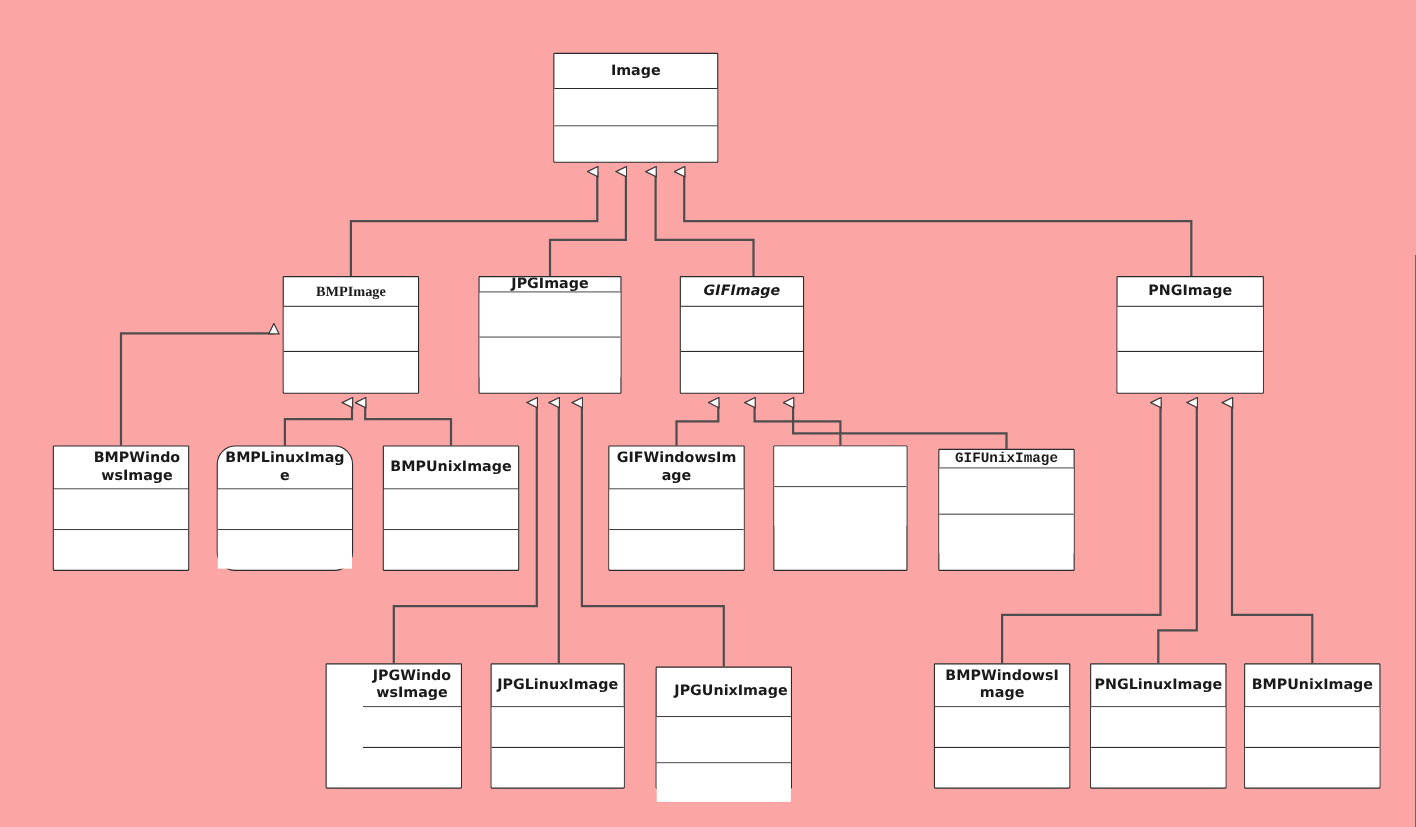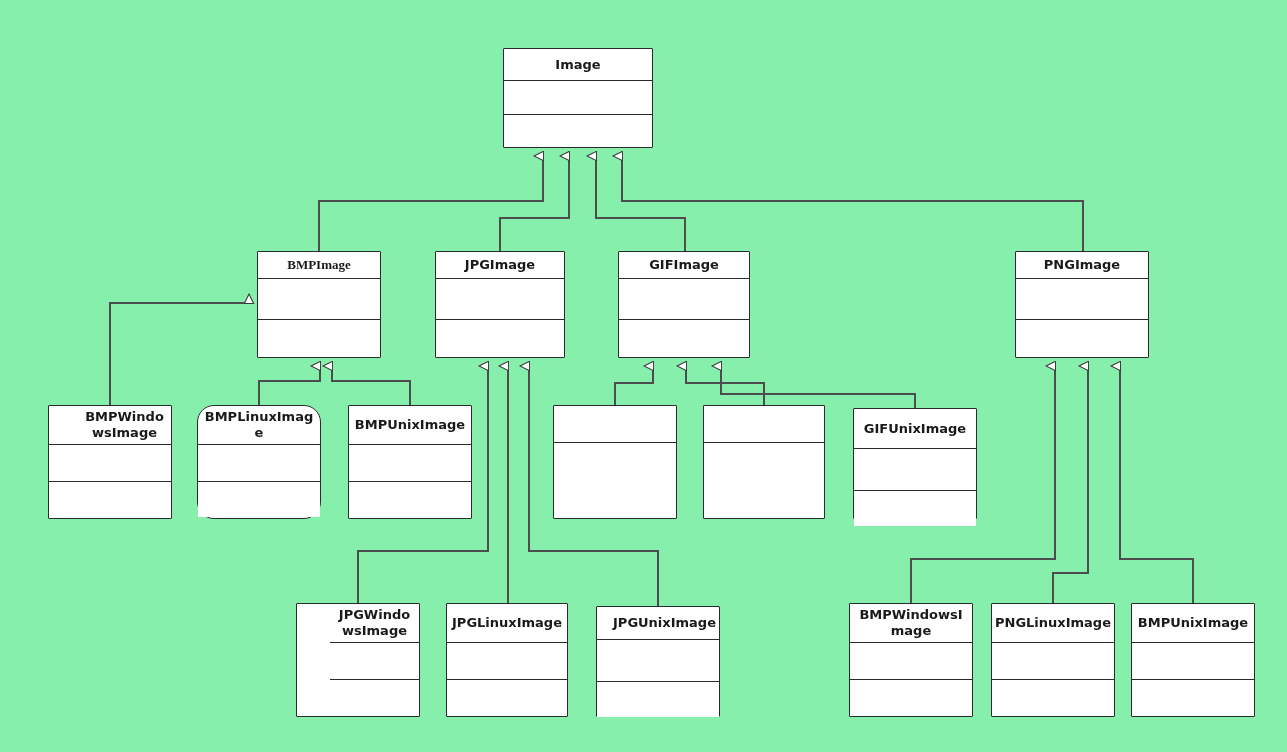--- a/index.html
+++ b/index.html
@@ -8,21 +8,21 @@
     padding: 0;
     background: #000000;
   }
   body {
     font-family: "DejaVu Sans", sans-serif;
   }
   #diagram-root {
     position: relative;
     width: 1287px;
     height: 752px;
-    background: #86efac;
+    background: #fca5a5;
     overflow: hidden;
   }
   #edge-layer {
     position: absolute;
     left: 0;
     top: 0;
     width: 1287px;
     height: 752px;
   }
   .uml-class {
@@ -92,25 +92,25 @@
         <div class="uml-name-row" style="height: 32px;">Image</div>
         <div class="uml-attr-row" style="height: 34px;"></div>
         <div class="uml-op-row" style="height: 31px;"></div>
       </div>
       <div class="uml-class" style="left: 257px; top: 251px; width: 124px; height: 107px; font-family: Liberation Serif, serif;">
         <div class="uml-name-row" style="height: 27px;">BMPImage</div>
         <div class="uml-attr-row" style="height: 41px;"></div>
         <div class="uml-op-row" style="height: 36px;"></div>
       </div>
       <div class="uml-class" style="left: 435px; top: 251px; width: 130px; height: 107px;">
-        <div class="uml-name-row" style="height: 27px;">JPGImage</div>
+        <div class="uml-name-row" style="height: 14px;">JPGImage</div>
         <div class="uml-attr-row" style="height: 41px;"></div>
         <div class="uml-op-row" style="height: 36px;"></div>
       </div>
-      <div class="uml-class" style="left: 618px; top: 251px; width: 132px; height: 107px;">
+      <div class="uml-class" style="left: 618px; top: 251px; width: 113px; height: 107px; font-style: italic;">
         <div class="uml-name-row" style="height: 27px;">GIFImage</div>
         <div class="uml-attr-row" style="height: 41px;"></div>
         <div class="uml-op-row" style="height: 36px;"></div>
       </div>
       <div class="uml-class" style="left: 1015px; top: 251px; width: 134px; height: 107px;">
         <div class="uml-name-row" style="height: 27px;">PNGImage</div>
         <div class="uml-attr-row" style="height: 41px;"></div>
         <div class="uml-op-row" style="height: 36px;"></div>
       </div>
       <div class="uml-class" style="left: 48px; top: 405px; width: 124px; height: 114px;">
@@ -122,44 +122,45 @@
         <div class="uml-name-row" style="height: 39px;">BMPLinuxImage</div>
         <div class="uml-attr-row" style="height: 37px;"></div>
         <div class="uml-op-row" style="height: 35px;"></div>
       </div>
       <div class="uml-class" style="left: 348px; top: 405px; width: 124px; height: 114px;">
         <div class="uml-name-row" style="height: 39px;">BMPUnixImage</div>
         <div class="uml-attr-row" style="height: 37px;"></div>
         <div class="uml-op-row" style="height: 35px;"></div>
       </div>
       <div class="uml-class" style="left: 553px; top: 405px; width: 124px; height: 114px;">
+        <div class="uml-name-row" style="height: 39px;">GIFWindowsImage</div>
         <div class="uml-attr-row" style="height: 37px;"></div>
         <div class="uml-op-row" style="height: 35px;"></div>
       </div>
       <div class="uml-class" style="left: 703px; top: 405px; width: 122px; height: 114px;">
         <div class="uml-attr-row" style="height: 37px;"></div>
         <div class="uml-op-row" style="height: 35px;"></div>
       </div>
       <div class="uml-class" style="left: 853px; top: 408px; width: 124px; height: 111px;">
-        <div class="uml-name-row" style="height: 40px;">GIFUnixImage</div>
+        <div class="uml-name-row" style="height: 17px; font-family: Liberation Mono, monospace;">GIFUnixImage</div>
         <div class="uml-attr-row" style="height: 42px;"></div>
         <div class="uml-op-row" style="height: 35px;"></div>
       </div>
       <div class="uml-class" style="left: 296px; top: 603px; width: 124px; height: 114px; padding-left: 33px;">
         <div class="uml-name-row" style="height: 39px;">JPGWindowsImage</div>
         <div class="uml-attr-row" style="height: 37px;"></div>
         <div class="uml-op-row" style="height: 35px;"></div>
       </div>
       <div class="uml-class" style="left: 446px; top: 603px; width: 122px; height: 114px;">
         <div class="uml-name-row" style="height: 39px;">JPGLinuxImage</div>
         <div class="uml-attr-row" style="height: 37px;"></div>
         <div class="uml-op-row" style="height: 35px;"></div>
       </div>
       <div class="uml-class" style="left: 596px; top: 606px; width: 124px; height: 111px;">
-        <div class="uml-name-row" style="height: 33px; padding-left: 16px;">JPGUnixImage</div>
+        <div class="uml-name-row" style="height: 45px; padding-left: 16px;">JPGUnixImage</div>
         <div class="uml-attr-row" style="height: 42px;"></div>
         <div class="uml-op-row" style="height: 35px;"></div>
       </div>
       <div class="uml-class" style="left: 849px; top: 603px; width: 124px; height: 114px;">
         <div class="uml-name-row" style="height: 39px;">BMPWindowsImage</div>
         <div class="uml-attr-row" style="height: 37px;"></div>
         <div class="uml-op-row" style="height: 35px;"></div>
       </div>
       <div class="uml-class" style="left: 991px; top: 603px; width: 124px; height: 114px;">
         <div class="uml-name-row" style="height: 39px;">PNGLinuxImage</div>

